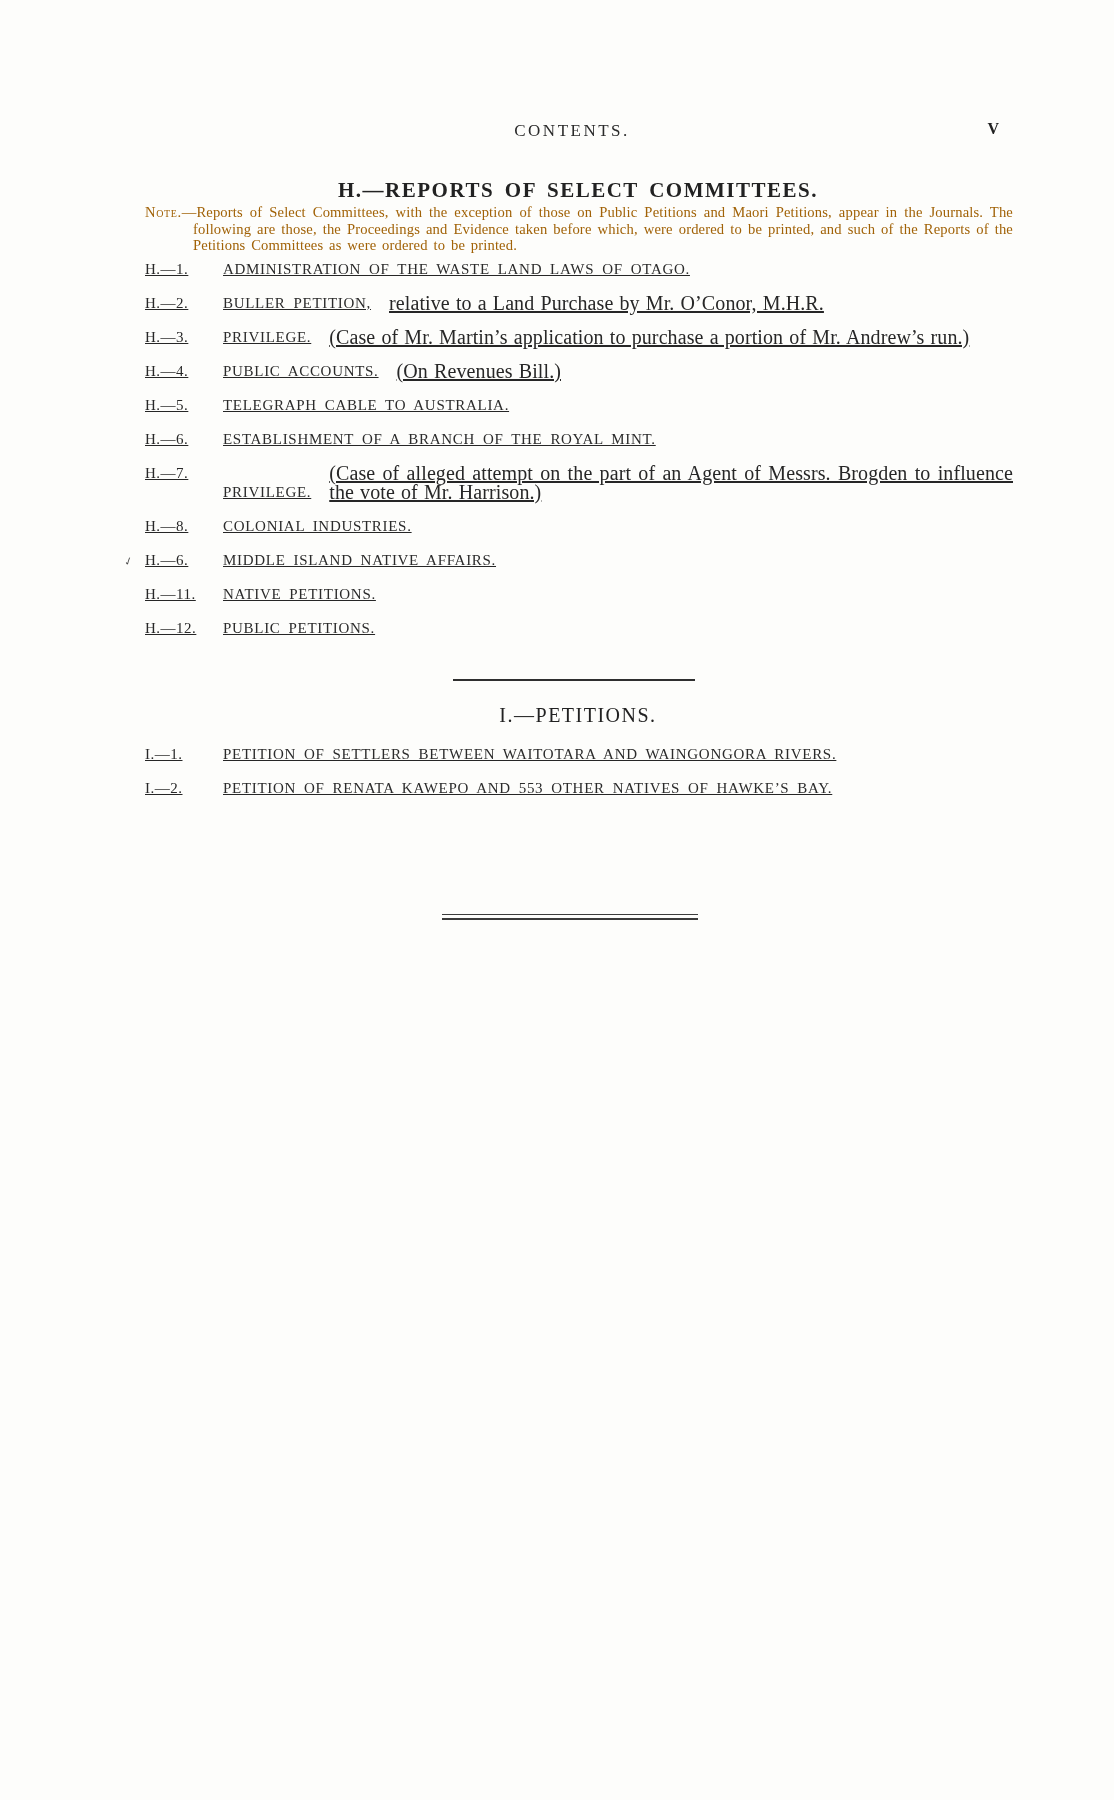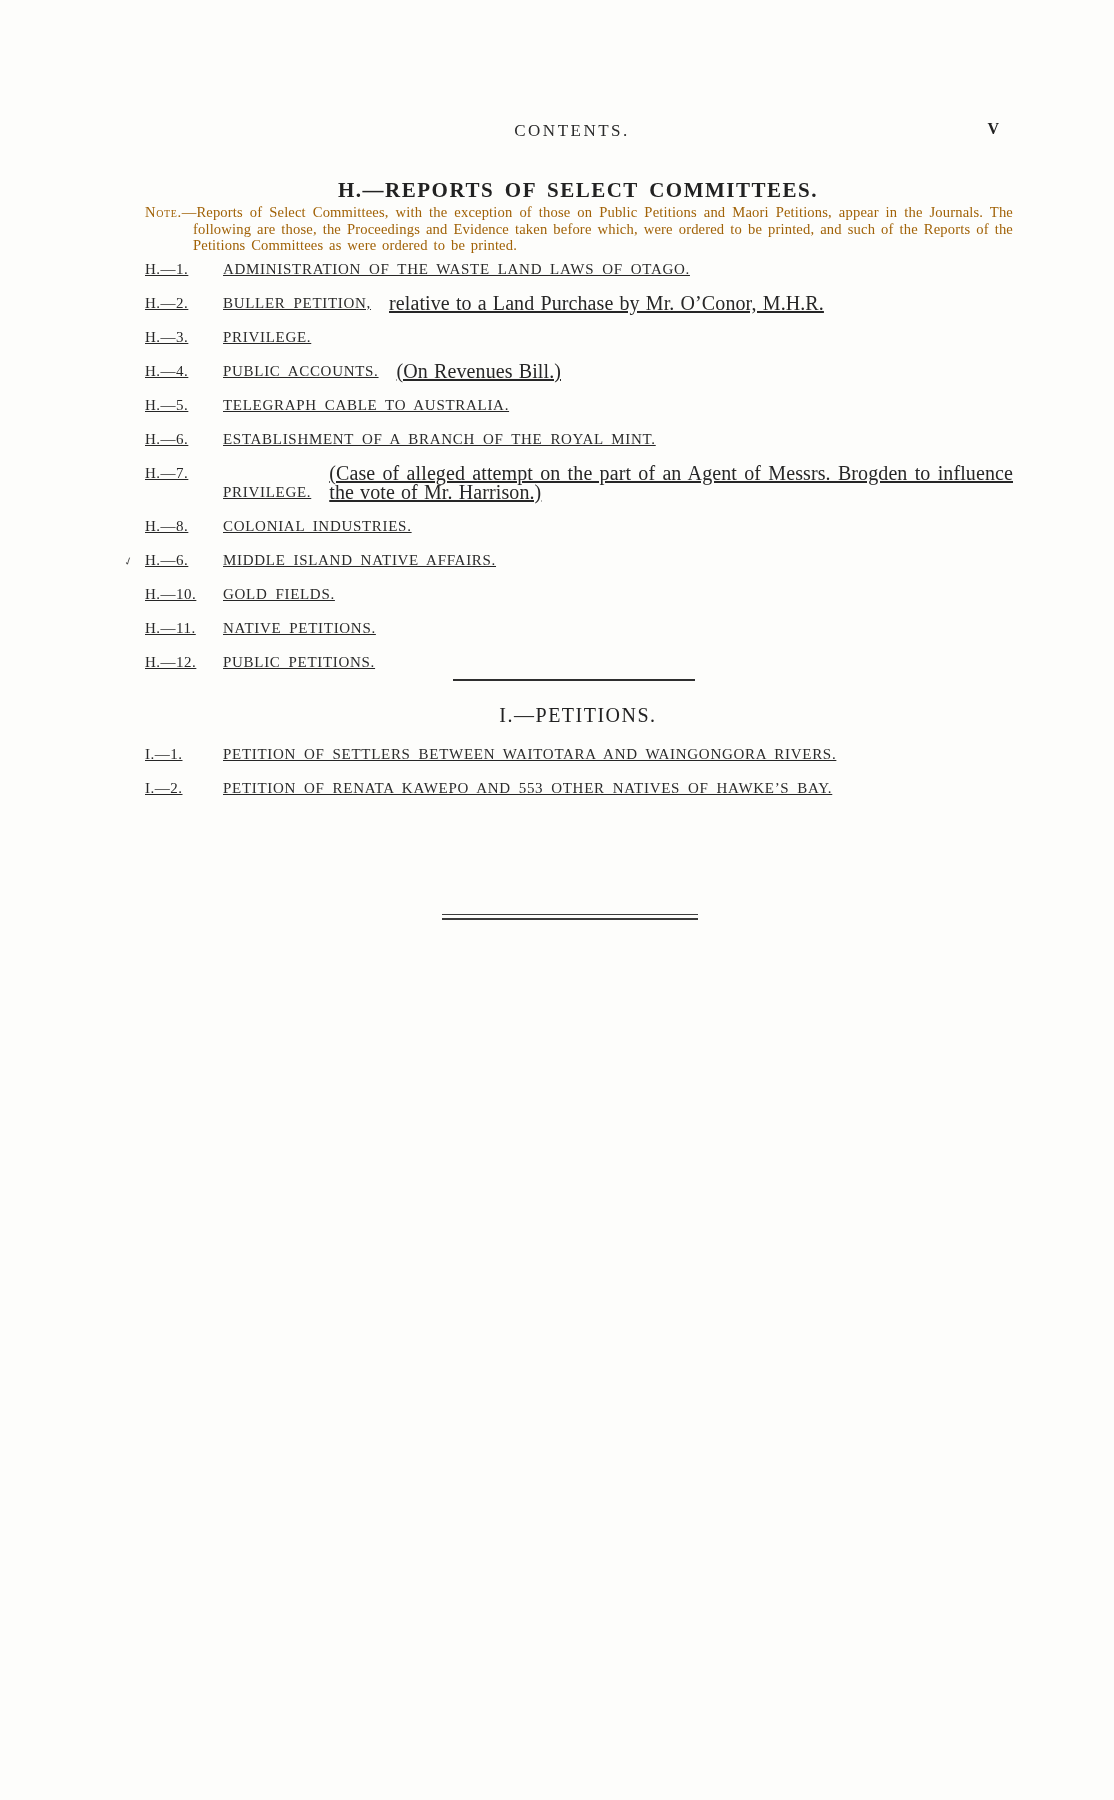--- a/index.html
+++ b/index.html
@@ -90,20 +90,21 @@
         <span class="toc-body">
           <span class="toc-title">BULLER PETITION,</span>
           <span class="toc-detail">relative to a Land Purchase by Mr. O’Conor, M.H.R.</span>
         </span>
       </div>
       <div class="toc-row">
 
         <span class="toc-num">H.—3.</span>
         <span class="toc-body">
           <span class="toc-title">PRIVILEGE.</span>
+          <span class="toc-detail">(Case of Mr. Martin’s application to purchase a portion of Mr. Andrew’s run.)</span>
         </span>
       </div>
       <div class="toc-row">
 
         <span class="toc-num">H.—4.</span>
         <span class="toc-body">
           <span class="toc-title">PUBLIC ACCOUNTS.</span>
           <span class="toc-detail">(On Revenues Bill.)</span>
         </span>
       </div>
@@ -142,28 +143,20 @@
       <div class="toc-row">
         <span class="tick">✓</span>
         <span class="toc-num">H.—6.</span>
         <span class="toc-body">
           <span class="toc-title">MIDDLE ISLAND NATIVE AFFAIRS.</span>
 
         </span>
       </div>
       <div class="toc-row">
 
-        <span class="toc-num">H.—10.</span>
-        <span class="toc-body">
-          <span class="toc-title">GOLD FIELDS.</span>
-
-        </span>
-      </div>
-      <div class="toc-row">
-
         <span class="toc-num">H.—11.</span>
         <span class="toc-body">
           <span class="toc-title">NATIVE PETITIONS.</span>
 
         </span>
       </div>
       <div class="toc-row">
 
         <span class="toc-num">H.—12.</span>
         <span class="toc-body">

